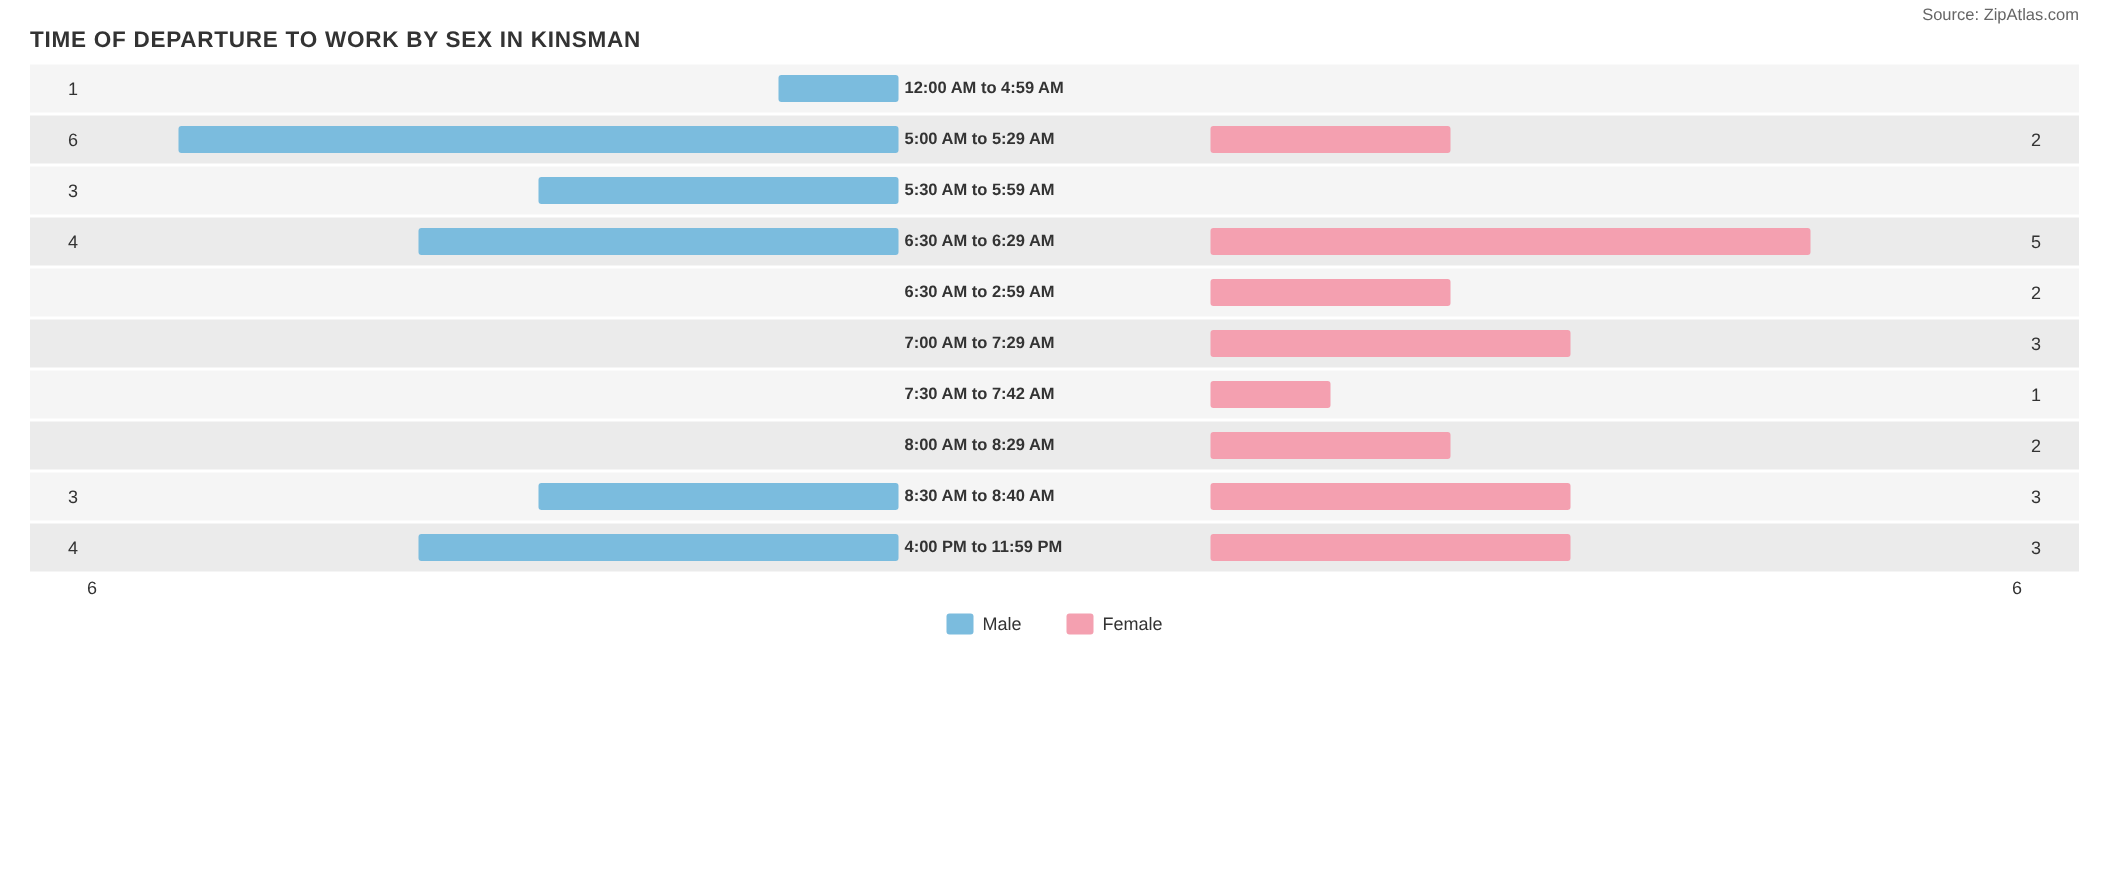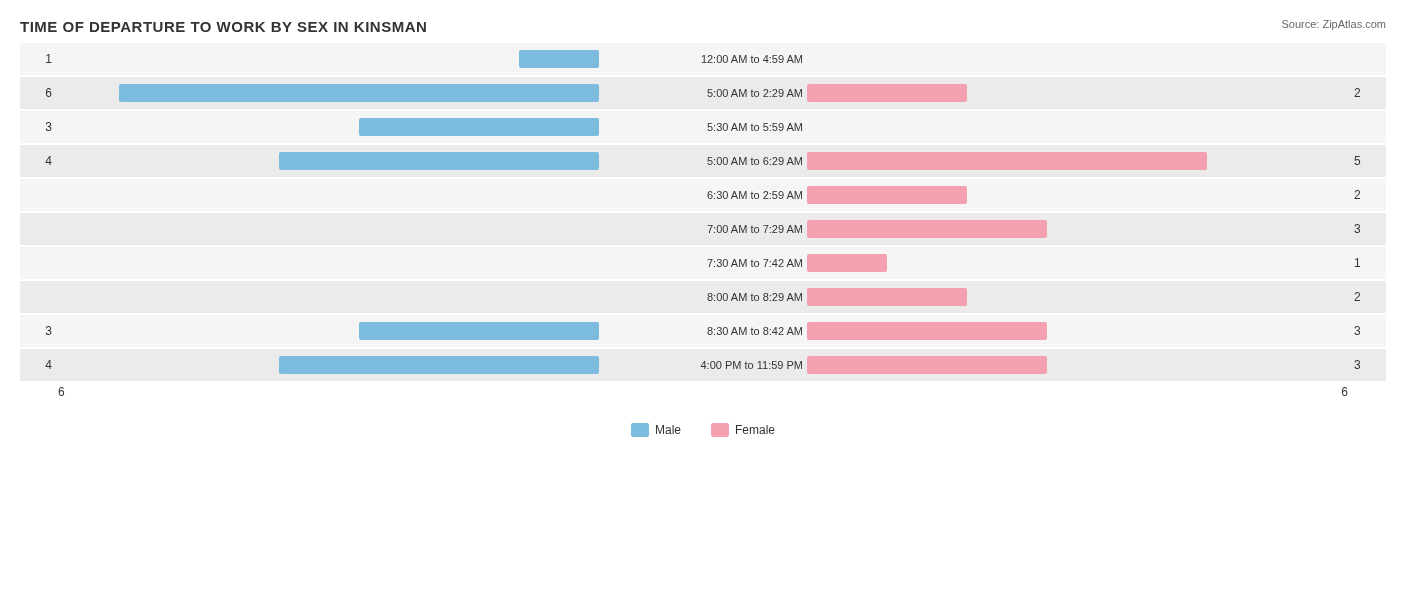--- a/index.html
+++ b/index.html
@@ -20,21 +20,21 @@
     .chart-title {
       font-size: 15px;
       font-weight: bold;
       color: #333;
       margin-bottom: 4px;
       text-transform: uppercase;
       letter-spacing: 0.5px;
     }
     .source-label {
       position: absolute;
-      top: 18px;
+      top: 4px;
       right: 20px;
       font-size: 11px;
       color: #666;
       text-align: center;
     }
     .chart-area {
       position: relative;
       margin-top: 8px;
       width: 100%;
     }
@@ -55,25 +55,26 @@
       width: 38px;
       text-align: right;
       font-size: 12px;
       color: #333;
       padding-right: 6px;
       flex-shrink: 0;
     }
     .center-label-area {
       width: 200px;
       flex-shrink: 0;
-      text-align: right;
+      text-align: left;
       font-size: 11px;
       color: #333;
       z-index: 2;
       position: relative;
+      font-weight: bold;
     }
     .left-bar-container {
       flex: 1;
       display: flex;
       justify-content: flex-end;
       align-items: center;
       height: 22px;
       padding-right: 4px;
     }
     .right-bar-container {
@@ -100,21 +101,21 @@
       font-size: 12px;
       color: #333;
       padding-left: 6px;
       flex-shrink: 0;
     }
     .legend {
       display: flex;
       justify-content: center;
       align-items: center;
       gap: 30px;
-      margin-top: 24px;
+      margin-top: 10px;
       font-size: 12px;
       color: #333;
     }
     .legend-item {
       display: flex;
       align-items: center;
       gap: 6px;
     }
     .legend-box {
       width: 18px;
@@ -149,21 +150,21 @@
       <div class="right-bar-container">
         <div class="bar-pink" style="width:0px;"></div>
       </div>
       <div class="right-val"></div>
     </div>
       <div class="row">
       <div class="left-val">6</div>
       <div class="left-bar-container">
         <div class="bar-blue" style="width:480px;"></div>
       </div>
-      <div class="center-label-area">5:00 AM to 2:29 AM</div>
+      <div class="center-label-area">5:00 AM to 5:29 AM</div>
       <div class="right-bar-container">
         <div class="bar-pink" style="width:160px;"></div>
       </div>
       <div class="right-val">2</div>
     </div>
       <div class="row">
       <div class="left-val">3</div>
       <div class="left-bar-container">
         <div class="bar-blue" style="width:240px;"></div>
       </div>
@@ -171,21 +172,21 @@
       <div class="right-bar-container">
         <div class="bar-pink" style="width:0px;"></div>
       </div>
       <div class="right-val"></div>
     </div>
       <div class="row">
       <div class="left-val">4</div>
       <div class="left-bar-container">
         <div class="bar-blue" style="width:320px;"></div>
       </div>
-      <div class="center-label-area">5:00 AM to 6:29 AM</div>
+      <div class="center-label-area">6:30 AM to 6:29 AM</div>
       <div class="right-bar-container">
         <div class="bar-pink" style="width:400px;"></div>
       </div>
       <div class="right-val">5</div>
     </div>
       <div class="row">
       <div class="left-val"></div>
       <div class="left-bar-container">
         <div class="bar-blue" style="width:0px;"></div>
       </div>
@@ -226,21 +227,21 @@
       <div class="right-bar-container">
         <div class="bar-pink" style="width:160px;"></div>
       </div>
       <div class="right-val">2</div>
     </div>
       <div class="row">
       <div class="left-val">3</div>
       <div class="left-bar-container">
         <div class="bar-blue" style="width:240px;"></div>
       </div>
-      <div class="center-label-area">8:30 AM to 8:42 AM</div>
+      <div class="center-label-area">8:30 AM to 8:40 AM</div>
       <div class="right-bar-container">
         <div class="bar-pink" style="width:240px;"></div>
       </div>
       <div class="right-val">3</div>
     </div>
       <div class="row">
       <div class="left-val">4</div>
       <div class="left-bar-container">
         <div class="bar-blue" style="width:320px;"></div>
       </div>

